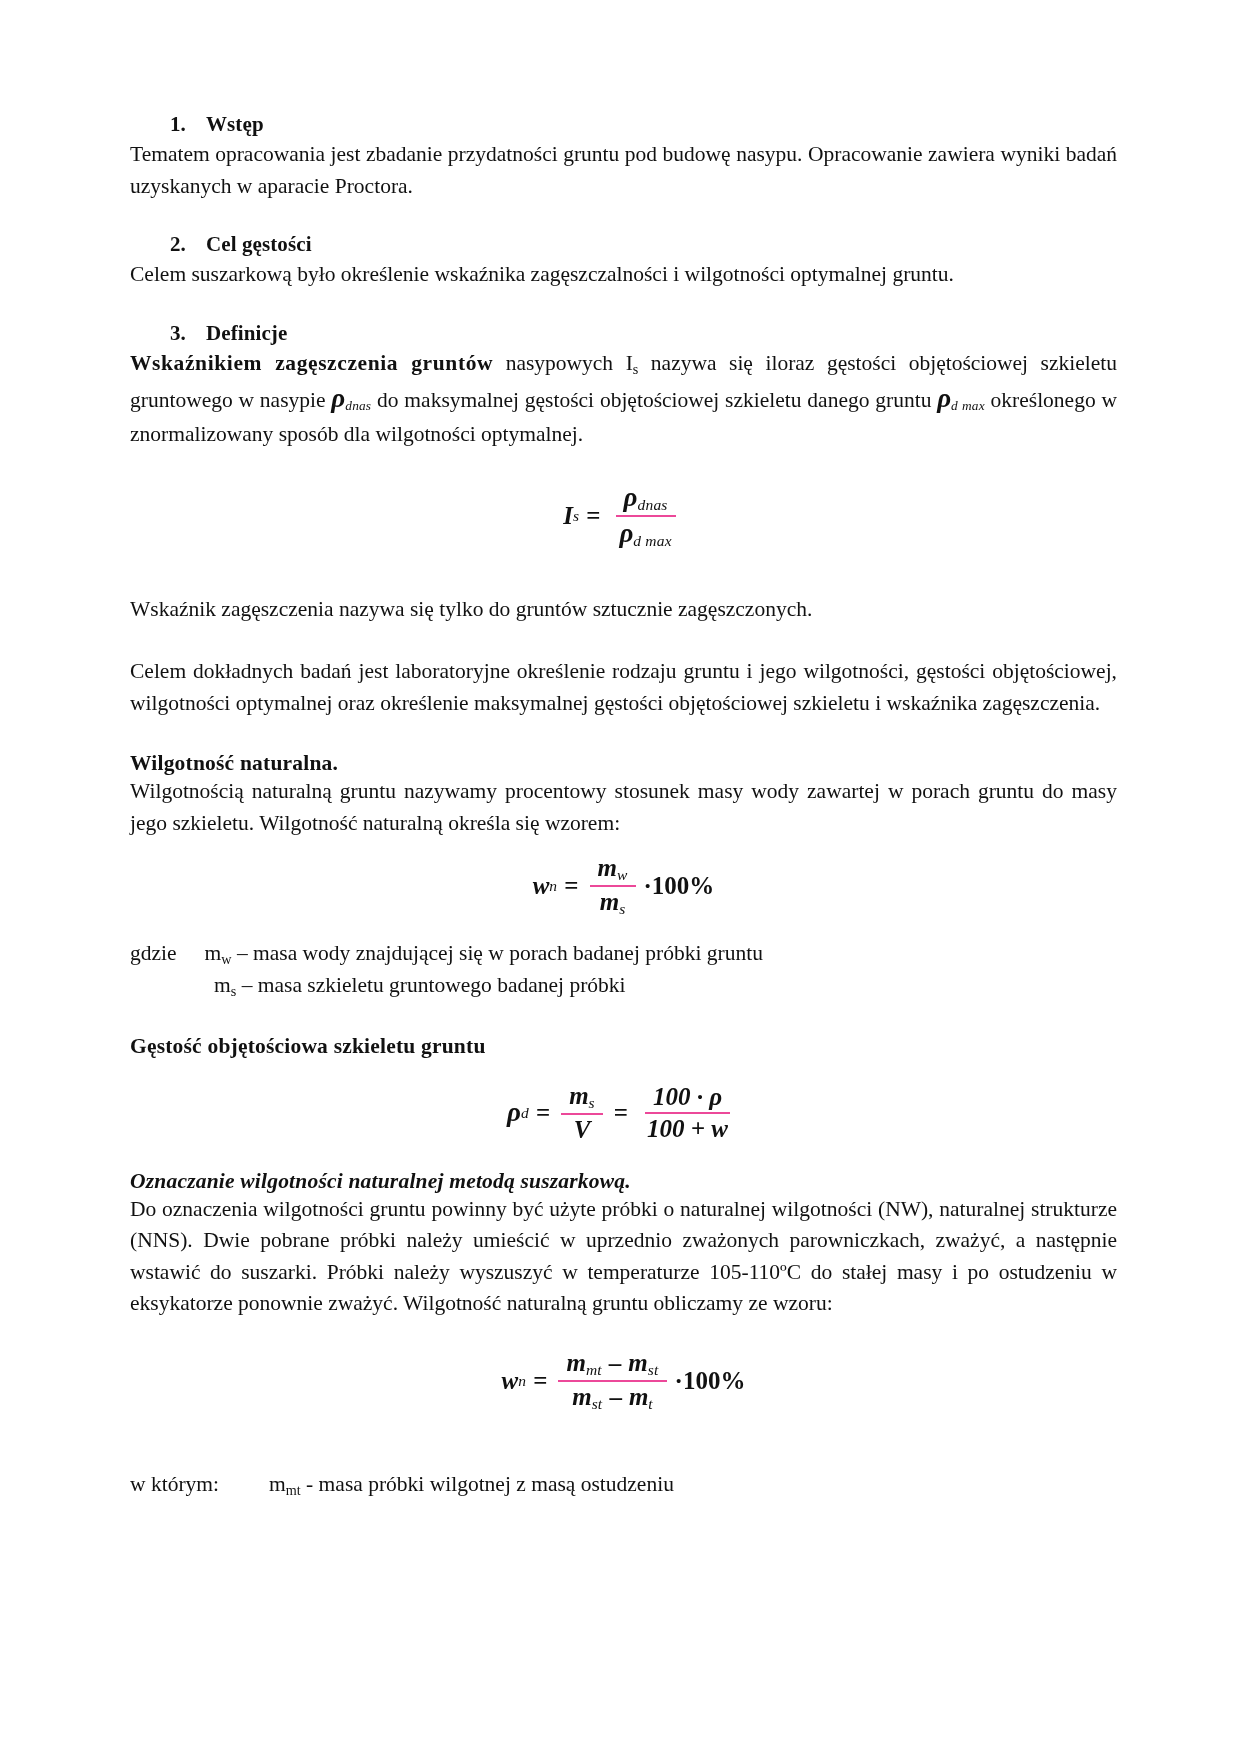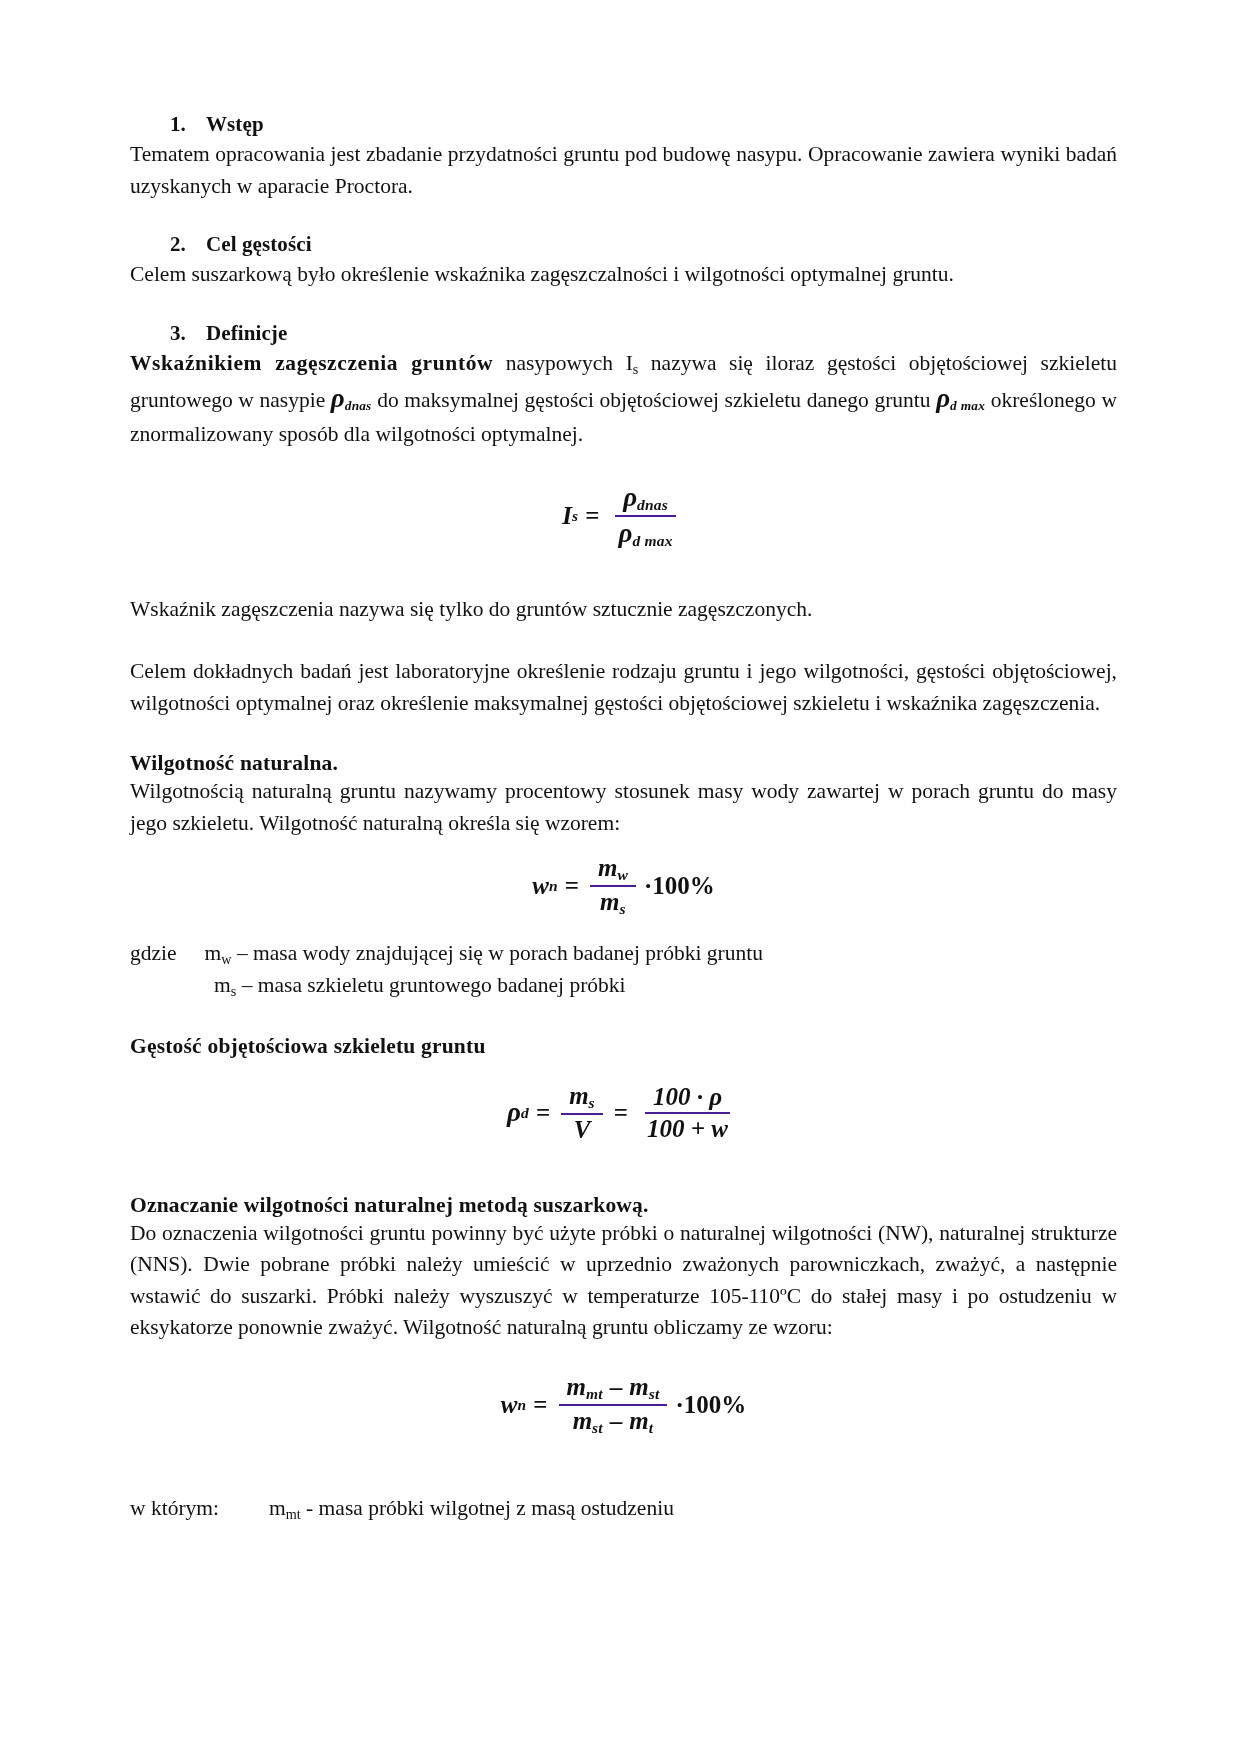--- a/index.html
+++ b/index.html
@@ -101,26 +101,26 @@
     align-items: center;
     vertical-align: middle;
     margin: 0 4px;
   }
   .frac > .numer,
   .frac > .denom {
     padding: 1px 8px;
     white-space: nowrap;
   }
   .frac > .numer {
-    border-bottom: 2px solid #4c1d95;
+    border-bottom: 2px solid #ec4899;
   }
   .msub {
     font-size: 0.62em;
     font-style: italic;
-    font-weight: bold;
+    font-weight: normal;
     vertical-align: -0.25em;
     letter-spacing: 0.2px;
   }
   .pct {
     font-weight: bold;
     margin-left: 4px;
   }
 
   
   .deflist {
@@ -208,21 +208,21 @@
         <span class="denom var">V</span>
       </span>
       <span class="op">=</span>
       <span class="frac">
         <span class="numer var">100 · ρ</span>
         <span class="denom var">100 + w</span>
       </span>
     </span>
   </div>
 
-  <p class="subhead space-before" style="margin-top:48px;">Oznaczanie wilgotności naturalnej metodą suszarkową.</p>
+  <p class="subhead space-before" style="margin-top:24px;font-style:italic;">Oznaczanie wilgotności naturalnej metodą suszarkową.</p>
   <p class="body">Do oznaczenia wilgotności gruntu powinny być użyte próbki o naturalnej wilgotności (NW), naturalnej strukturze (NNS). Dwie pobrane próbki należy umieścić w uprzednio zważonych parowniczkach, zważyć, a następnie wstawić do suszarki. Próbki należy wyszuszyć w temperaturze 105-110ºC do stałej masy i po ostudzeniu w eksykatorze ponownie zważyć. Wilgotność naturalną gruntu obliczamy ze wzoru:</p>
 
   <div class="math-block" style="margin-top:28px;">
     <span class="eq">
       <span class="var">w</span>
         <span class="msub">n</span>
       <span class="op">=</span>
       <span class="frac">
         <span class="numer"><span class="var">m</span><span class="msub">mt</span><span class="op">–</span><span class="var">m</span><span class="msub">st</span></span>
         <span class="denom"><span class="var">m</span><span class="msub">st</span><span class="op">–</span><span class="var">m</span><span class="msub">t</span></span>

